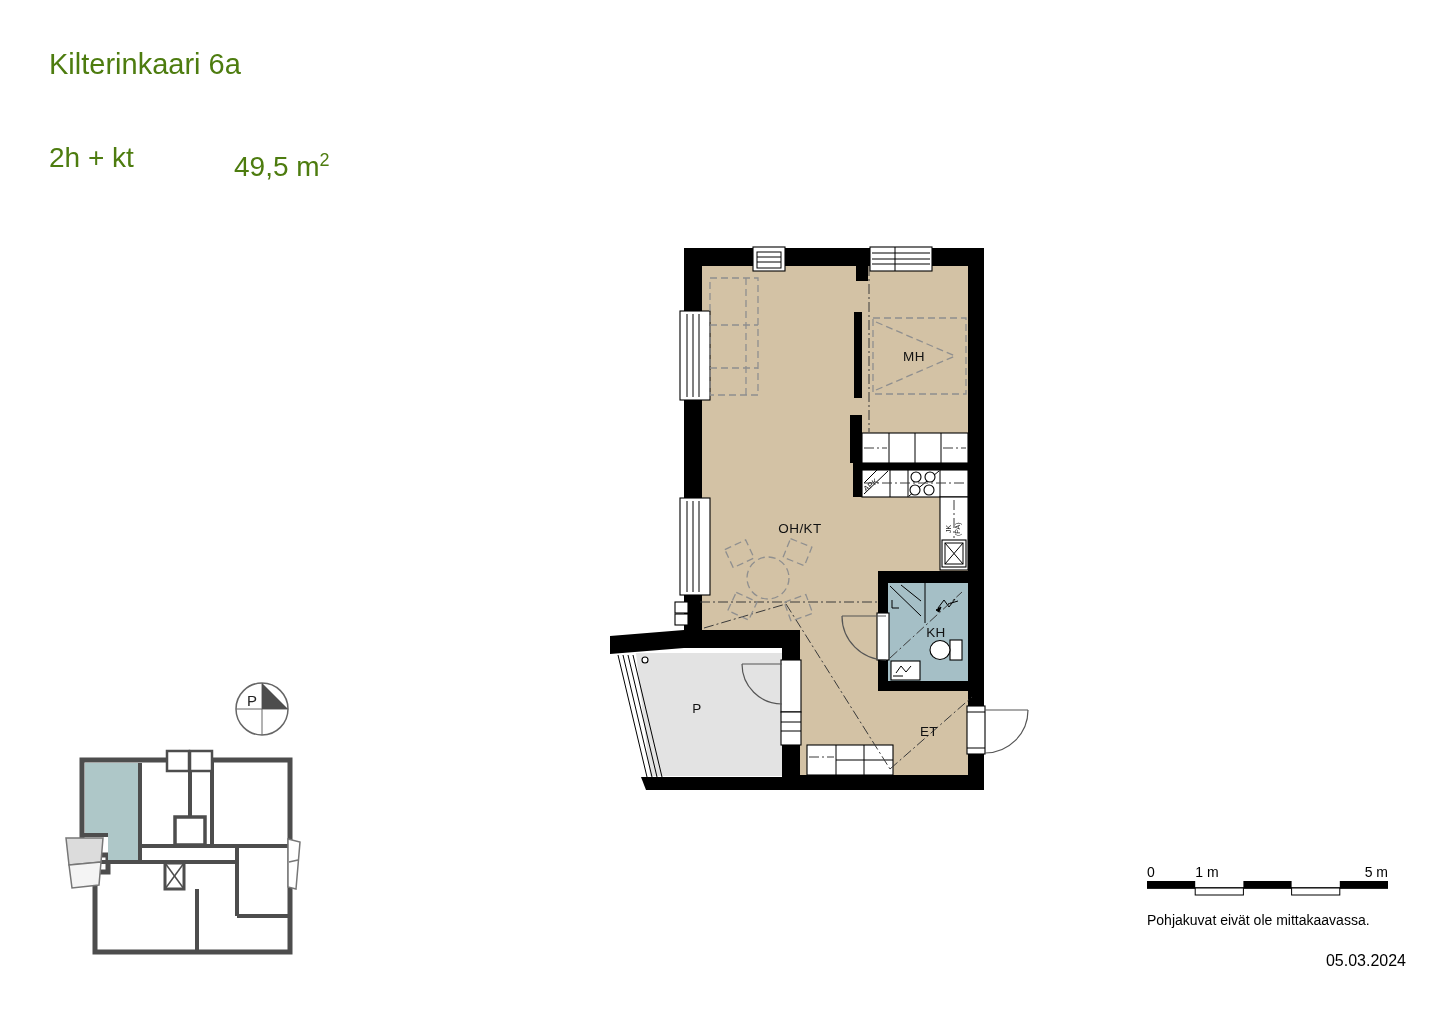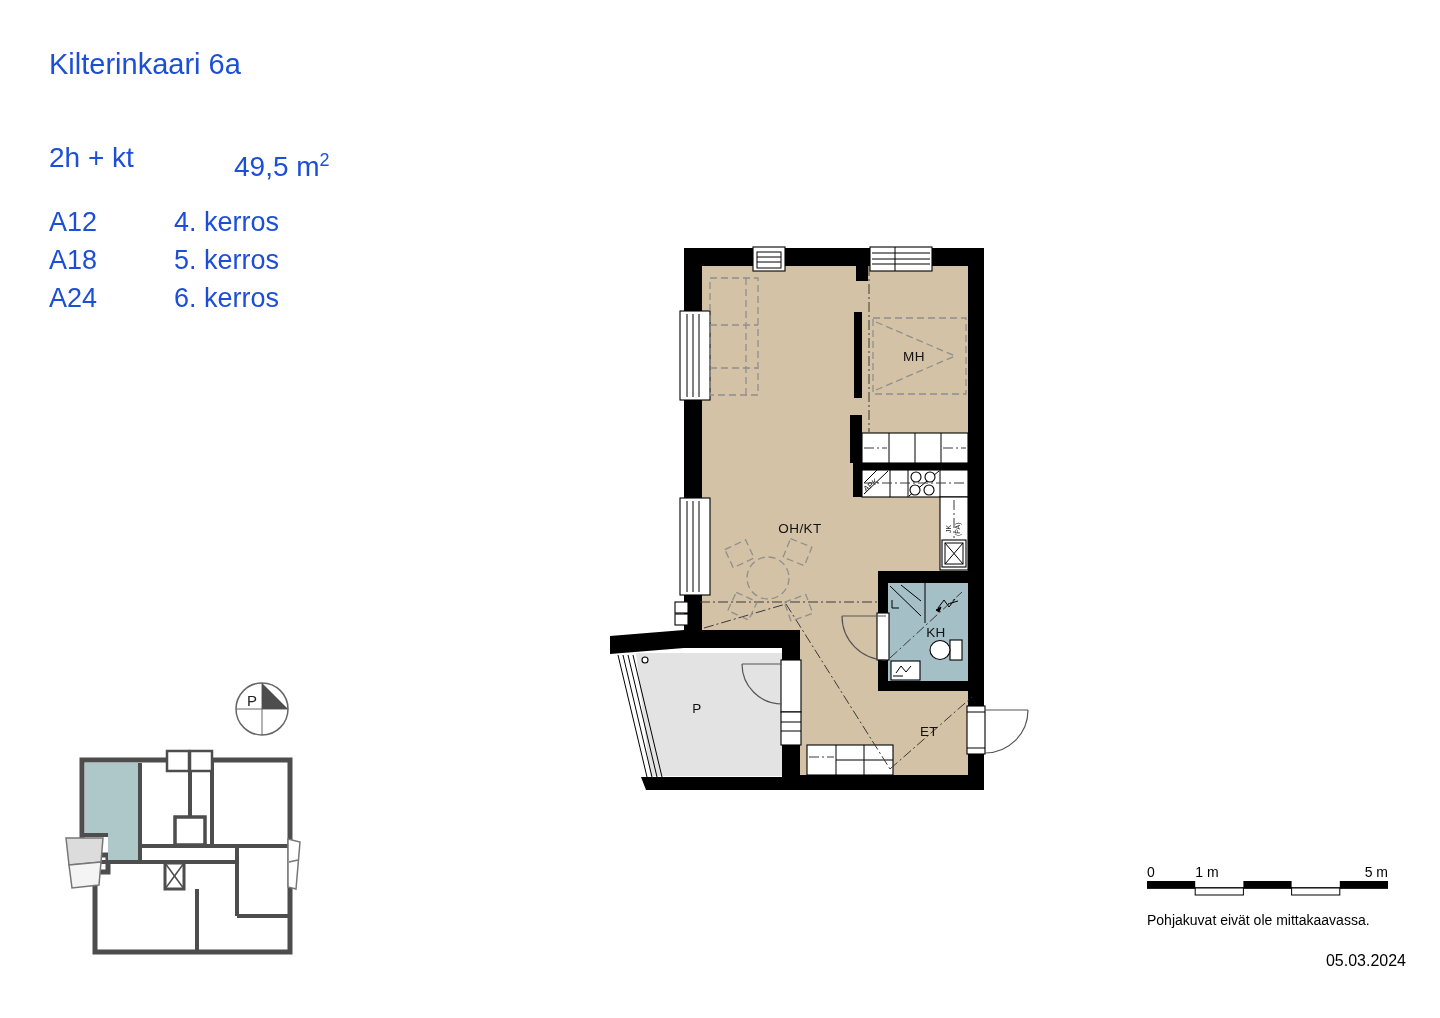--- a/index.html
+++ b/index.html
@@ -1,17 +1,17 @@
 <!DOCTYPE html>
 <html><head>
 <meta charset="utf-8">
 <style>
   html,body{margin:0;padding:0;background:#fff;}
   .page{position:relative;width:1440px;height:1018px;background:#fff;overflow:hidden;
-        font-family:"Liberation Sans",sans-serif;color:#1d4ed8;}
+        font-family:"Liberation Sans",sans-serif;color:#4d7c0f;}
   .hdr-title{position:absolute;left:49px;top:48px;font-size:29px;}
   .spec-row{position:absolute;left:49px;top:142px;font-size:28px;}
   .spec-row .area{position:absolute;left:185px;top:8px;white-space:nowrap;}
   .spec-row sup{font-size:18px;}
   .apartments{position:absolute;left:49px;top:207px;font-size:27px;}
   .apt-row{display:flex;margin-bottom:7px;line-height:31px;}
   .apt-code{width:125px;}
   svg{position:absolute;left:0;top:0;}
   .wall{fill:#000;}
   .kwall{stroke:#4d4d4d;}
@@ -28,34 +28,20 @@
 
 <div class="page">
 
   <div class="hdr-title">Kilterinkaari 6a</div>
 
   <div class="spec-row">
     <span>2h + kt</span>
     <span class="area"><span>49,5 m</span><sup>2</sup></span>
   </div>
 
-  <div class="apartments">
-    <div class="apt-row">
-      <span class="apt-code">A12</span>
-      <span>4. kerros</span>
-    </div>
-    <div class="apt-row">
-      <span class="apt-code">A18</span>
-      <span>5. kerros</span>
-    </div>
-    <div class="apt-row">
-      <span class="apt-code">A24</span>
-      <span>6. kerros</span>
-    </div>
-  </div>
 
   <svg width="1440" height="1018" viewBox="0 0 1440 1018">
 
     <g>
 
       <path d="M702,266 H968 V775 H800 V648 H702 Z" fill="#d3c2a5"></path>
       <polygon points="636,653 782,653 782,776 650,776" fill="#e3e3e3"></polygon>
 
       <g>
         <rect class="wall" x="684" y="248" width="300" height="18"></rect>

